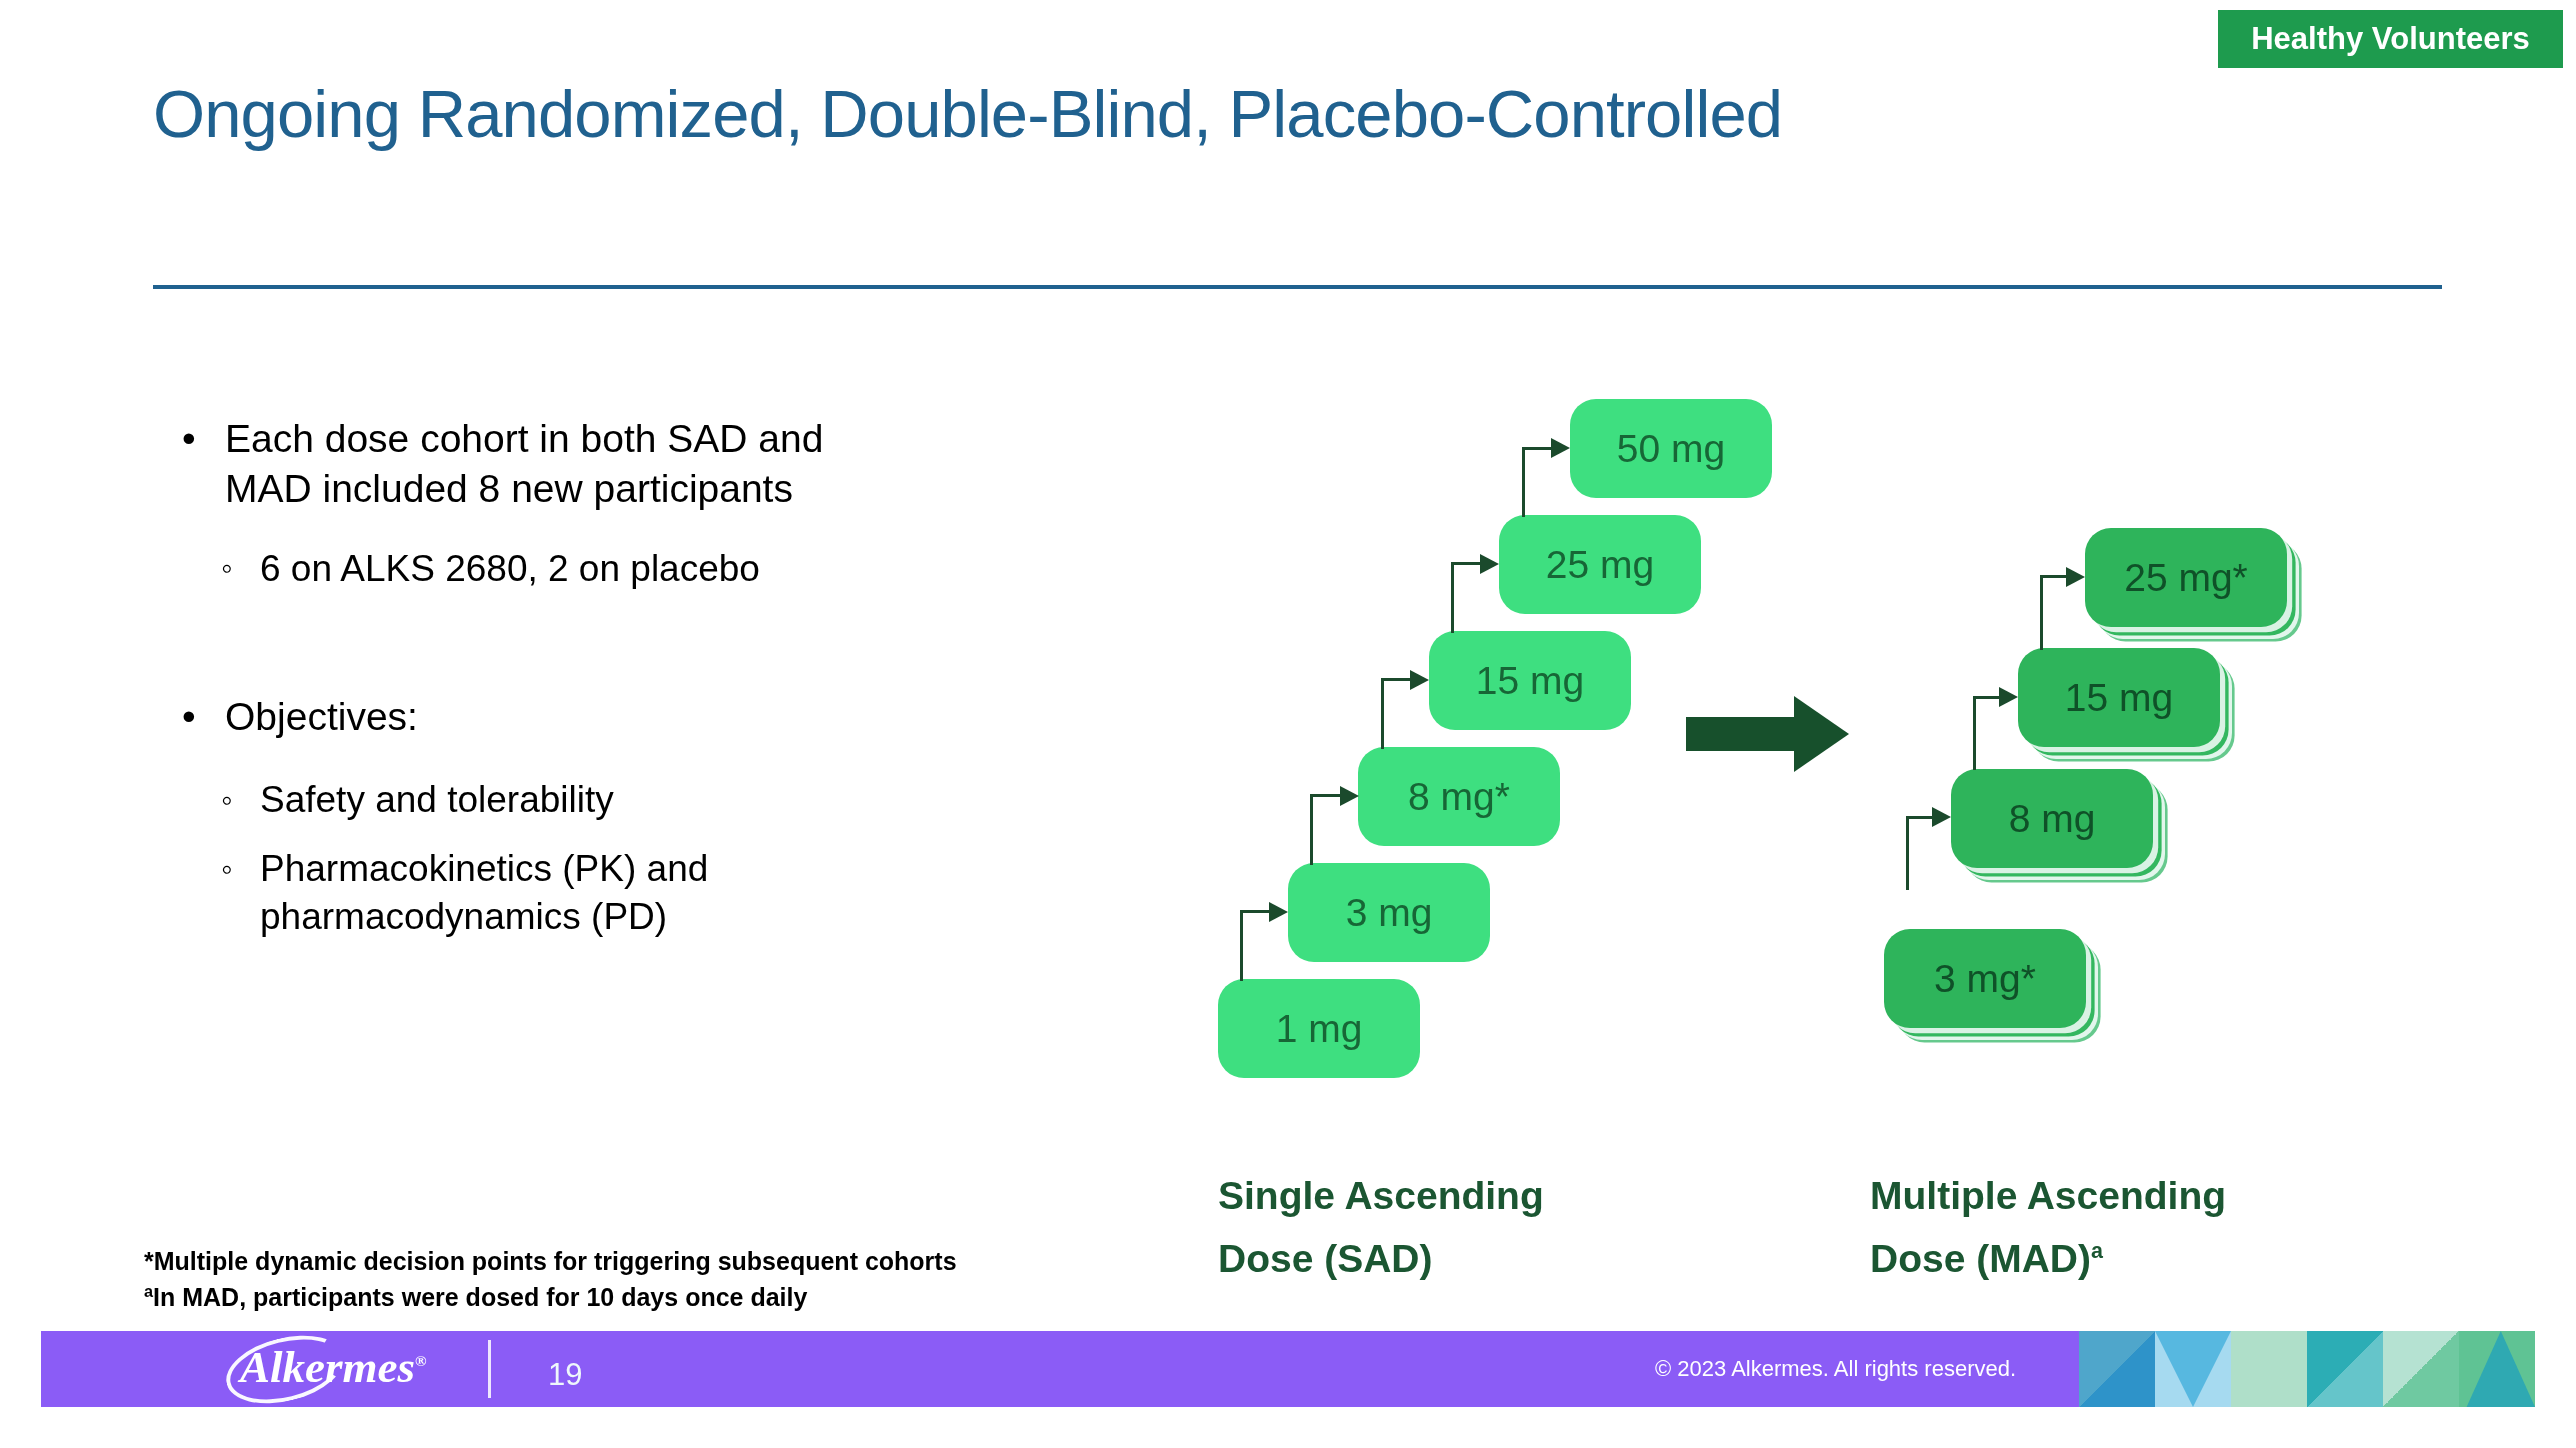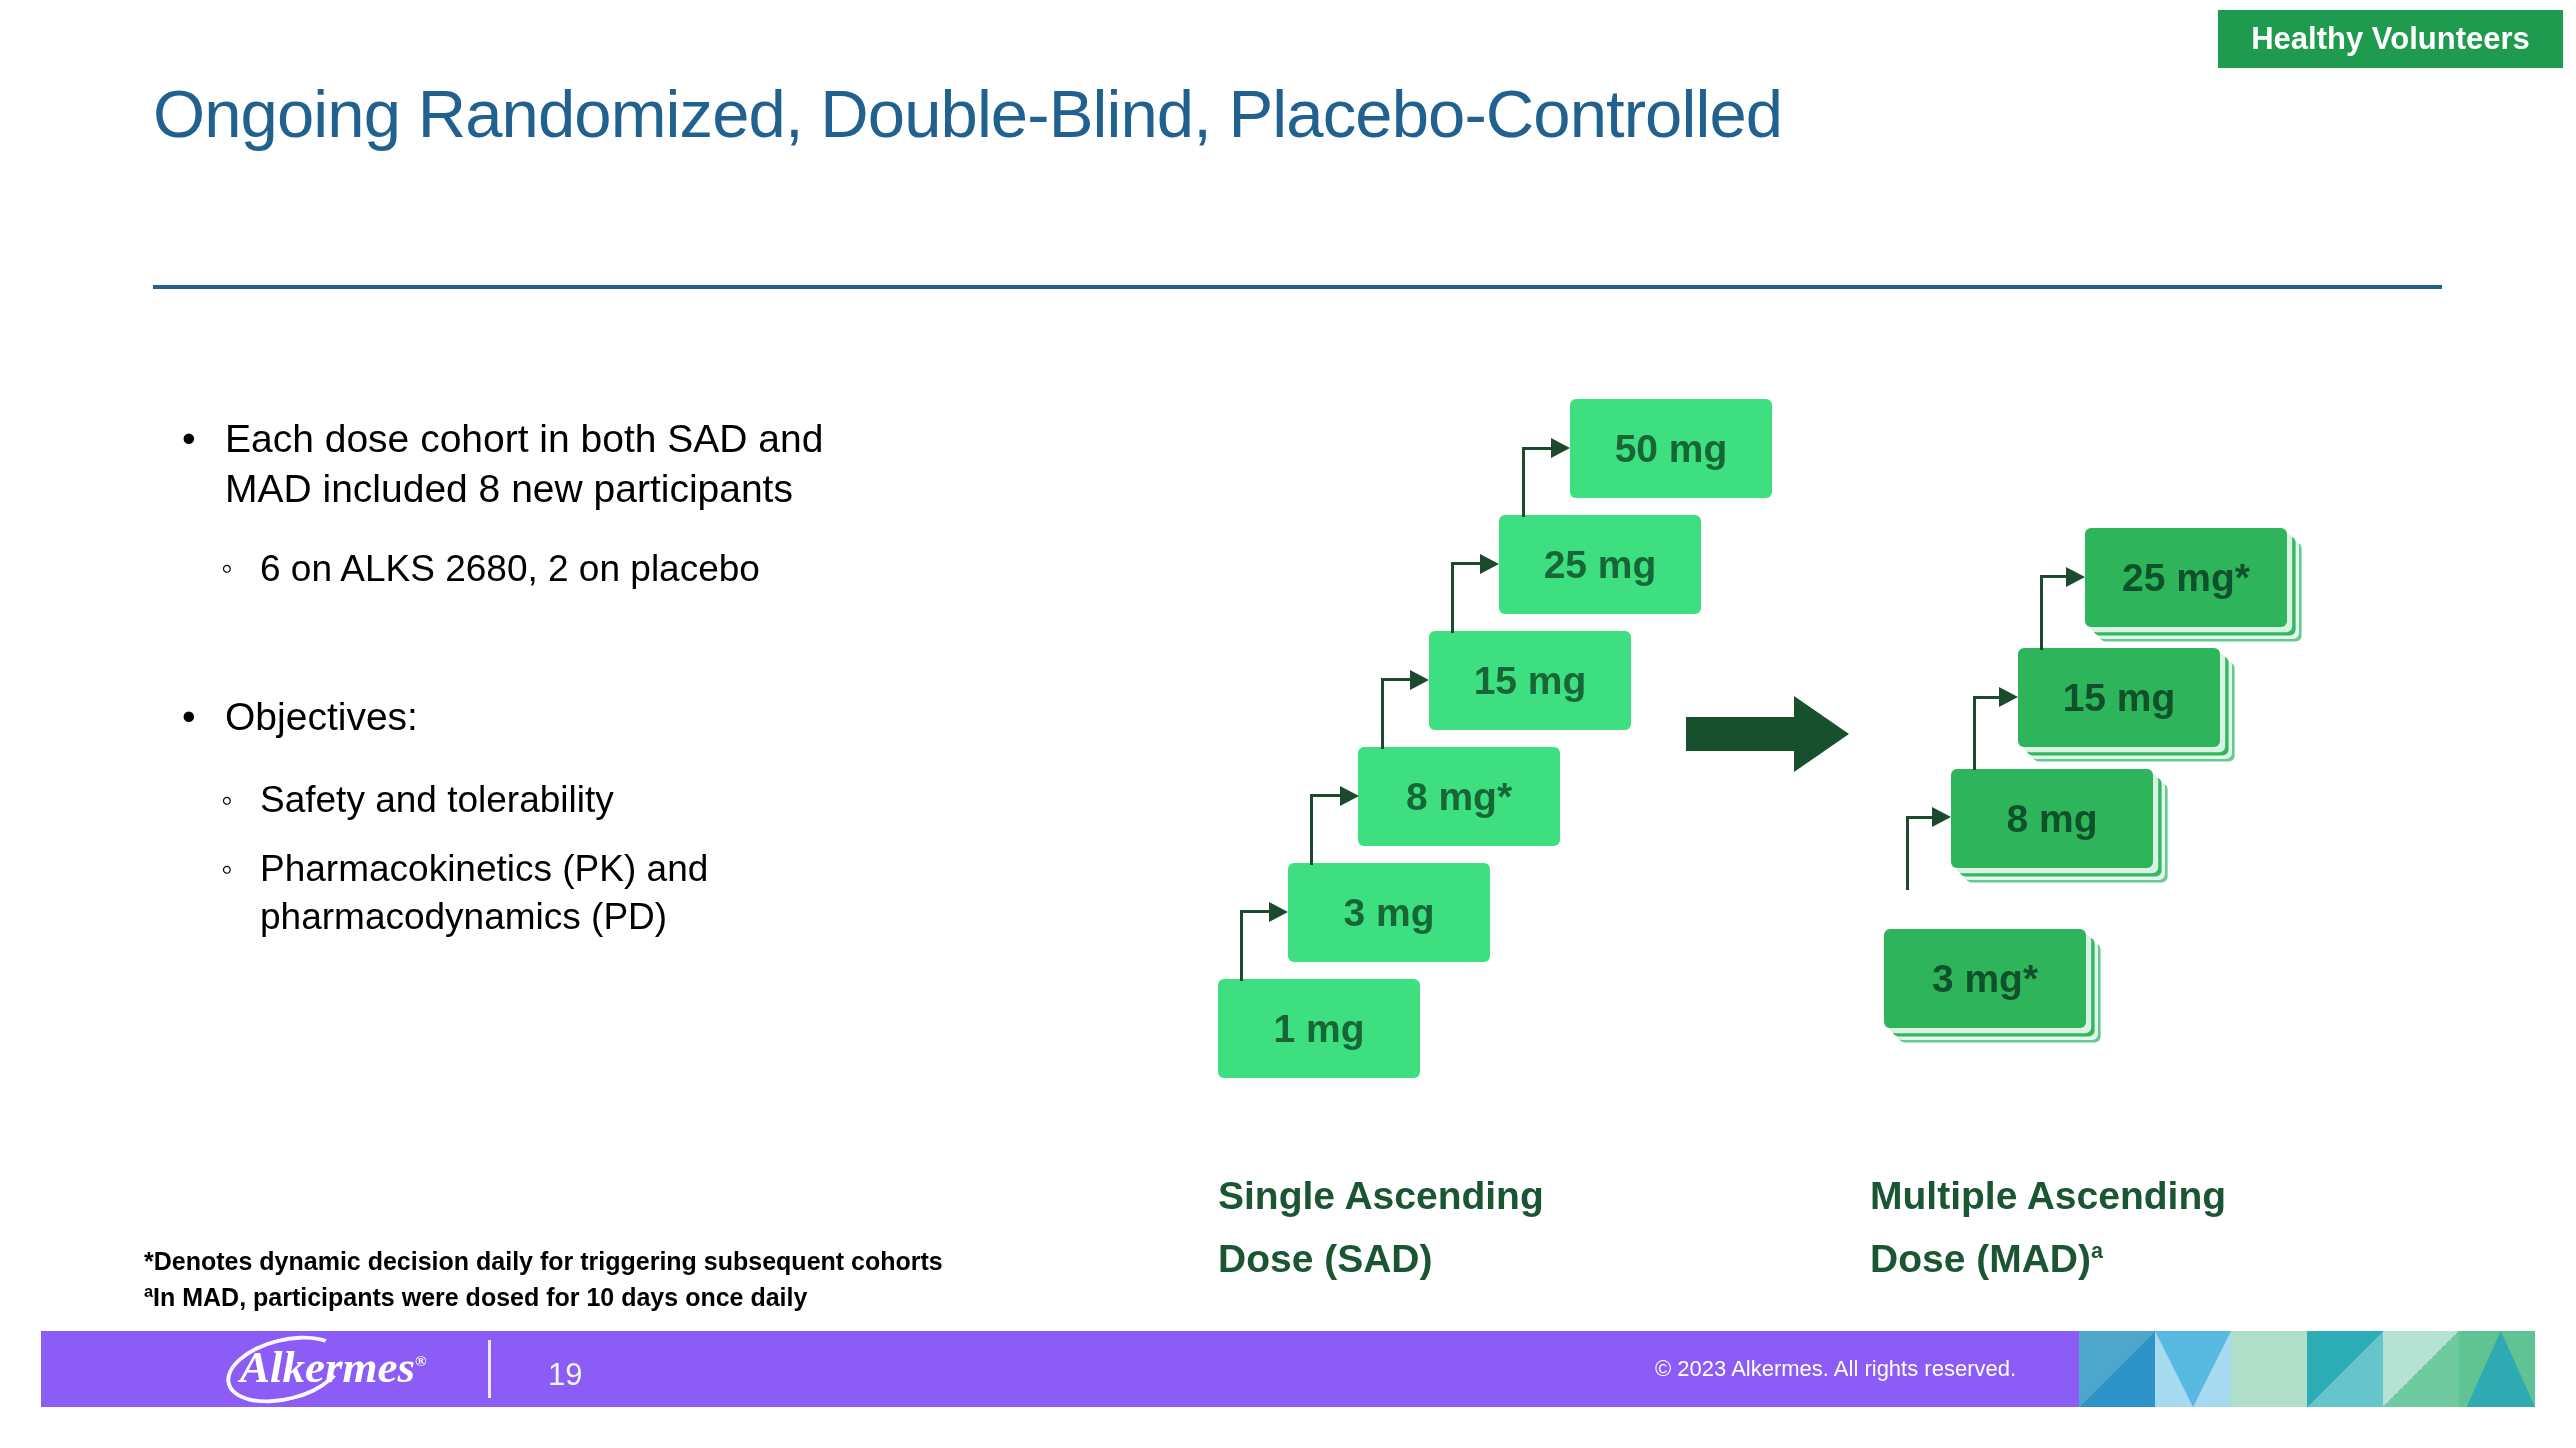--- a/index.html
+++ b/index.html
@@ -31,23 +31,23 @@
   .s1 .circ { width:39px; flex:none; font-size:33px; padding-top:2.6px; }
   .pre { white-space:pre-line; }
   .m-sub1 { margin-top:31px; }
   .m-obj  { margin-top:100px; }
   .m-sub2 { margin-top:34px; }
   .m-sub3 { margin-top:22px; }
 
   
   .diagram { position:absolute; inset:0; }
   .dose-box {
-    position:absolute; width:202px; height:99px; border-radius:6px;
+    position:absolute; width:202px; height:99px; border-radius:26px;
     display:flex; align-items:center; justify-content:center;
-    font-weight:700; font-size:39px;
+    font-weight:400; font-size:39px;
   }
   .sad-box { background:#3EDF80; color:#176636; }
   .mad-box {
     background:#2EB45B; color:#0F5128;
     box-shadow: 5.2px 5.2px 0 #d9f2e4, 8.6px 8.6px 0 #33b75f, 12px 12px 0 #e2f6ec, 14.6px 14.6px 0 #66c98d;
   }
   .conn-v { position:absolute; width:3.4px; background:#1B4A2C; }
   .conn-h { position:absolute; height:3.4px; background:#1B4A2C; }
   .conn-a { position:absolute; width:0; height:0;
     border-top:10.3px solid transparent; border-bottom:10.3px solid transparent;
@@ -164,21 +164,21 @@
       <div class="conn-a" style="left: 1932px; top: 807px;"></div>
       <div class="conn-v" style="left: 1973px; top: 697px; height: 73px;"></div>
       <div class="conn-h" style="left: 1973px; top: 696px; width: 27.5px;"></div>
       <div class="conn-a" style="left: 1999px; top: 687px;"></div>
       <div class="conn-v" style="left: 2040px; top: 577px; height: 73px;"></div>
       <div class="conn-h" style="left: 2040px; top: 575px; width: 27.5px;"></div>
       <div class="conn-a" style="left: 2066px; top: 567px;"></div>
     </div>
 
   <div class="footnotes">
-    <div>*Denotes dynamic decision daily for triggering subsequent cohorts</div>
+    <div>*Multiple dynamic decision points for triggering subsequent cohorts</div>
     <div><sup>a</sup><span>In MAD, participants were dosed for 10 days once daily</span></div>
   </div>
 
   <div class="footer">
     <div class="logo">
       <span>Alkermes</span><span class="reg">®</span>
     </div>
     <div class="divider"></div>
     <div class="pagenum">19</div>
     <div class="copyright">© 2023 Alkermes. All rights reserved.</div>

